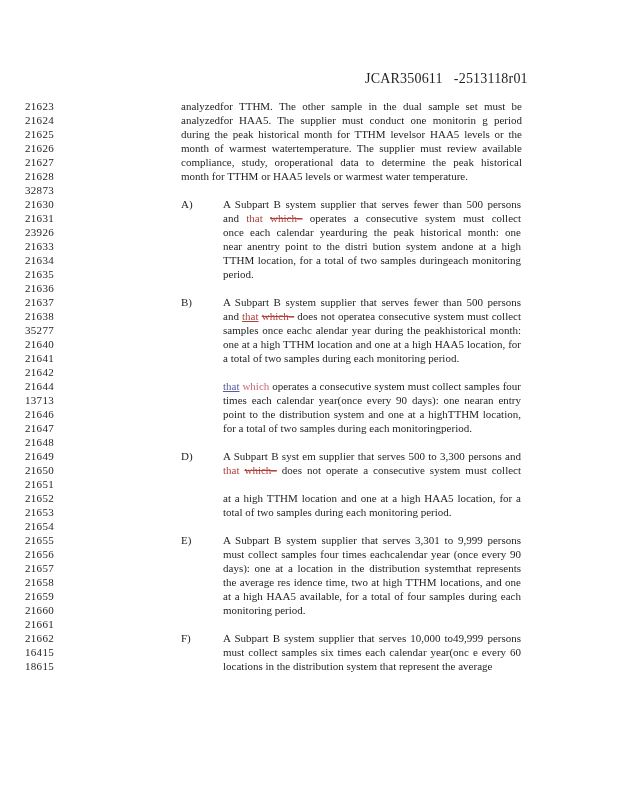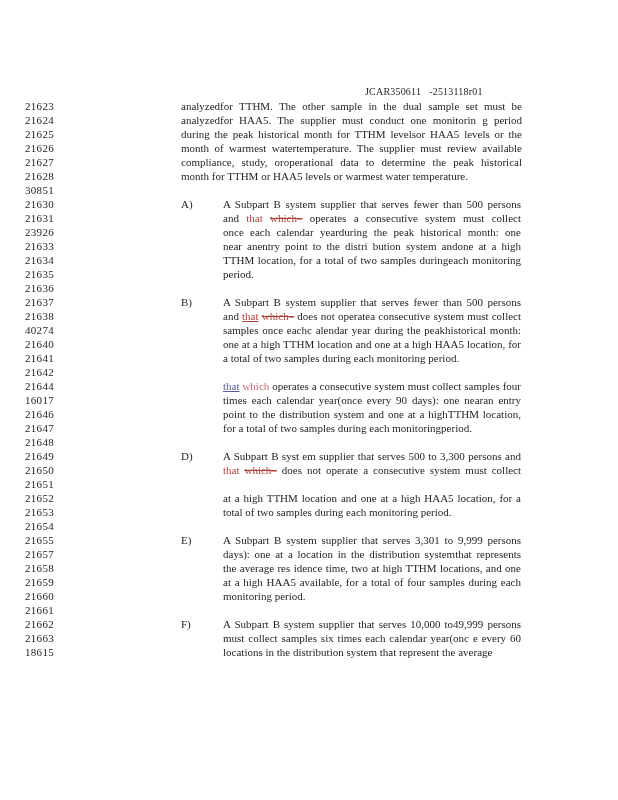--- a/index.html
+++ b/index.html
@@ -12,22 +12,22 @@
     position: relative;
     width: 618px;
     height: 800px;
     background: #ffffff;
     color: #1f1f1f;
     overflow: hidden;
   }
   .header {
     position: absolute;
     left: 365px;
-    top: 86px;
-    font-size: 10px;
+    top: 73px;
+    font-size: 14px;
     line-height: 12px;
     white-space: pre;
     letter-spacing: 0.2px;
   }
   .doc {
     position: absolute;
     top: 99px;
     left: 0;
     width: 618px;
   }
@@ -86,21 +86,21 @@
       </div>
       <div class="line">
         <span class="num">21627</span>
         <span class="content ind0 j"><span>compliance, study, oroperational data to determine the peak historical</span></span>
       </div>
       <div class="line">
         <span class="num">21628</span>
         <span class="content ind0"><span>month for TTHM or HAA5 levels or warmest water temperature.</span></span>
       </div>
       <div class="line">
-        <span class="num">30851</span>
+        <span class="num">32873</span>
       </div>
       <div class="line">
         <span class="num">21630</span>
         <span class="letter">A)</span>
         <span class="content ind1 j"><span>A Subpart B system supplier that serves fewer than 500 persons</span></span>
       </div>
       <div class="line">
         <span class="num">21631</span>
         <span class="content ind1 j"><span>and </span><span class="c-red">that</span><span> </span><span class="c-red d-s">which–</span><span> operates a consecutive system must collect samples</span></span>
       </div>
@@ -126,40 +126,40 @@
       <div class="line">
         <span class="num">21637</span>
         <span class="letter">B)</span>
         <span class="content ind1 j"><span>A Subpart B system supplier that serves fewer than 500 persons</span></span>
       </div>
       <div class="line">
         <span class="num">21638</span>
         <span class="content ind1 j"><span>and </span><span class="c-red d-u">that</span><span> </span><span class="c-red d-s">which–</span><span> does not operatea consecutive system must collect</span></span>
       </div>
       <div class="line">
-        <span class="num">40274</span>
+        <span class="num">35277</span>
         <span class="content ind1 j"><span>samples once eachc alendar year during the peakhistorical month:</span></span>
       </div>
       <div class="line">
         <span class="num">21640</span>
         <span class="content ind1 j"><span>one at a high TTHM location and one at a high HAA5 location, for</span></span>
       </div>
       <div class="line">
         <span class="num">21641</span>
         <span class="content ind1"><span>a total of two samples during each monitoring period.</span></span>
       </div>
       <div class="line">
         <span class="num">21642</span>
       </div>
       <div class="line">
         <span class="num">21644</span>
         <span class="content ind1 j"><span class="c-blue d-u">that</span><span> </span><span class="c-pink">which</span><span> operates a consecutive system must collect samples four</span></span>
       </div>
       <div class="line">
-        <span class="num">16017</span>
+        <span class="num">13713</span>
         <span class="content ind1 j"><span>times each calendar year(once every 90 days): one nearan entry</span></span>
       </div>
       <div class="line">
         <span class="num">21646</span>
         <span class="content ind1 j"><span>point to the distribution system and one at a highTTHM location,</span></span>
       </div>
       <div class="line">
         <span class="num">21647</span>
         <span class="content ind1"><span>for a total of two samples during each monitoringperiod.</span></span>
       </div>
@@ -188,20 +188,24 @@
       </div>
       <div class="line">
         <span class="num">21654</span>
       </div>
       <div class="line">
         <span class="num">21655</span>
         <span class="letter">E)</span>
         <span class="content ind1 j"><span>A Subpart B system supplier that serves 3,301 to 9,999 persons</span></span>
       </div>
       <div class="line">
+        <span class="num">21656</span>
+        <span class="content ind1 j"><span>must collect samples four times eachcalendar year (once every 90</span></span>
+      </div>
+      <div class="line">
         <span class="num">21657</span>
         <span class="content ind1 j"><span>days): one at a location in the distribution systemthat represents</span></span>
       </div>
       <div class="line">
         <span class="num">21658</span>
         <span class="content ind1 j"><span>the average res idence time, two at high TTHM locations, and one</span></span>
       </div>
       <div class="line">
         <span class="num">21659</span>
         <span class="content ind1 j"><span>at a high HAA5 available, for a total of four samples during each</span></span>
@@ -212,21 +216,21 @@
       </div>
       <div class="line">
         <span class="num">21661</span>
       </div>
       <div class="line">
         <span class="num">21662</span>
         <span class="letter">F)</span>
         <span class="content ind1 j"><span>A Subpart B system supplier that serves 10,000 to49,999 persons</span></span>
       </div>
       <div class="line">
-        <span class="num">21663</span>
+        <span class="num">16415</span>
         <span class="content ind1 j"><span>must collect samples six times each calendar year(onc e every 60</span></span>
       </div>
       <div class="line">
         <span class="num">18615</span>
         <span class="content ind1"><span>locations in the distribution system that represent the average</span></span>
       </div>
     </div>
 </div>
 
 </body></html>

